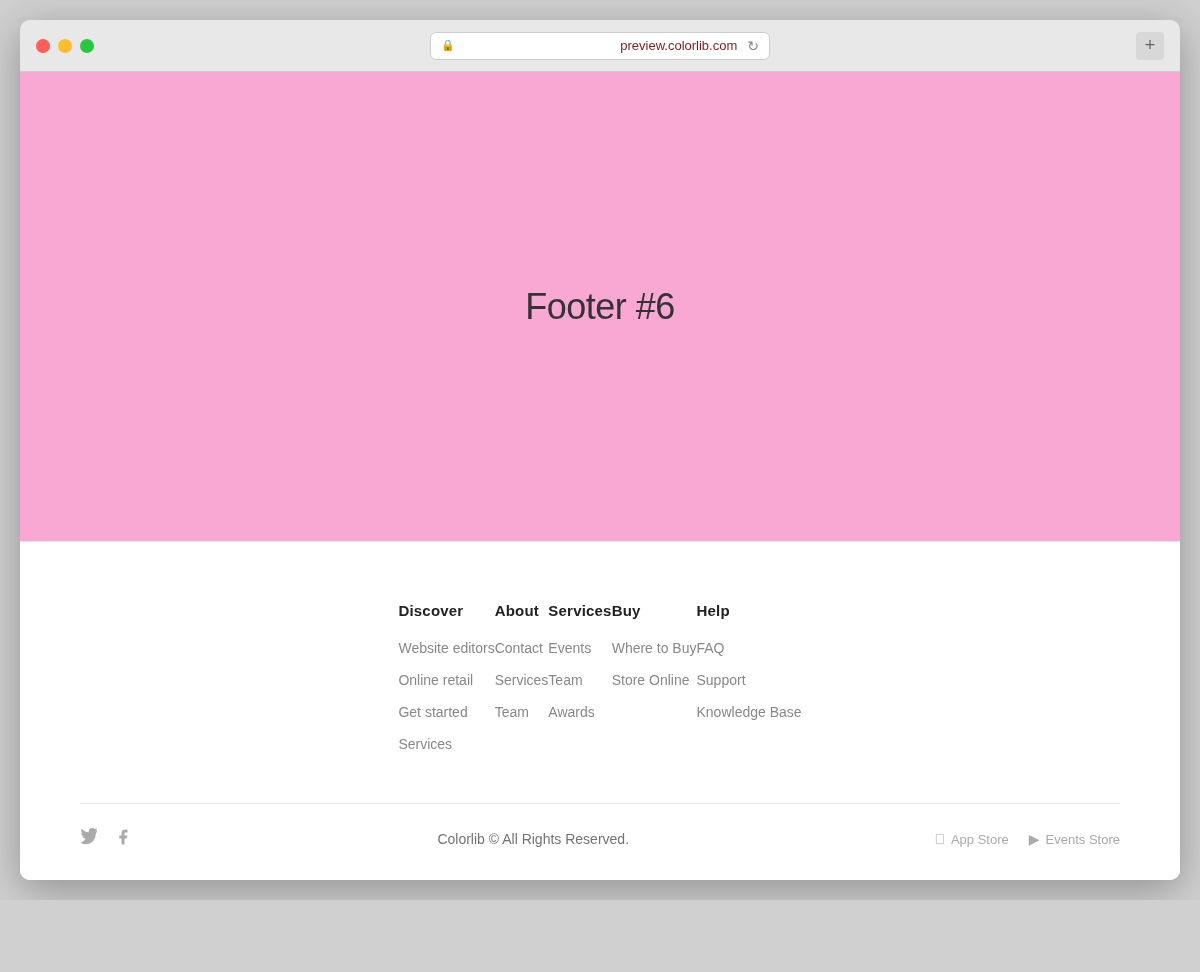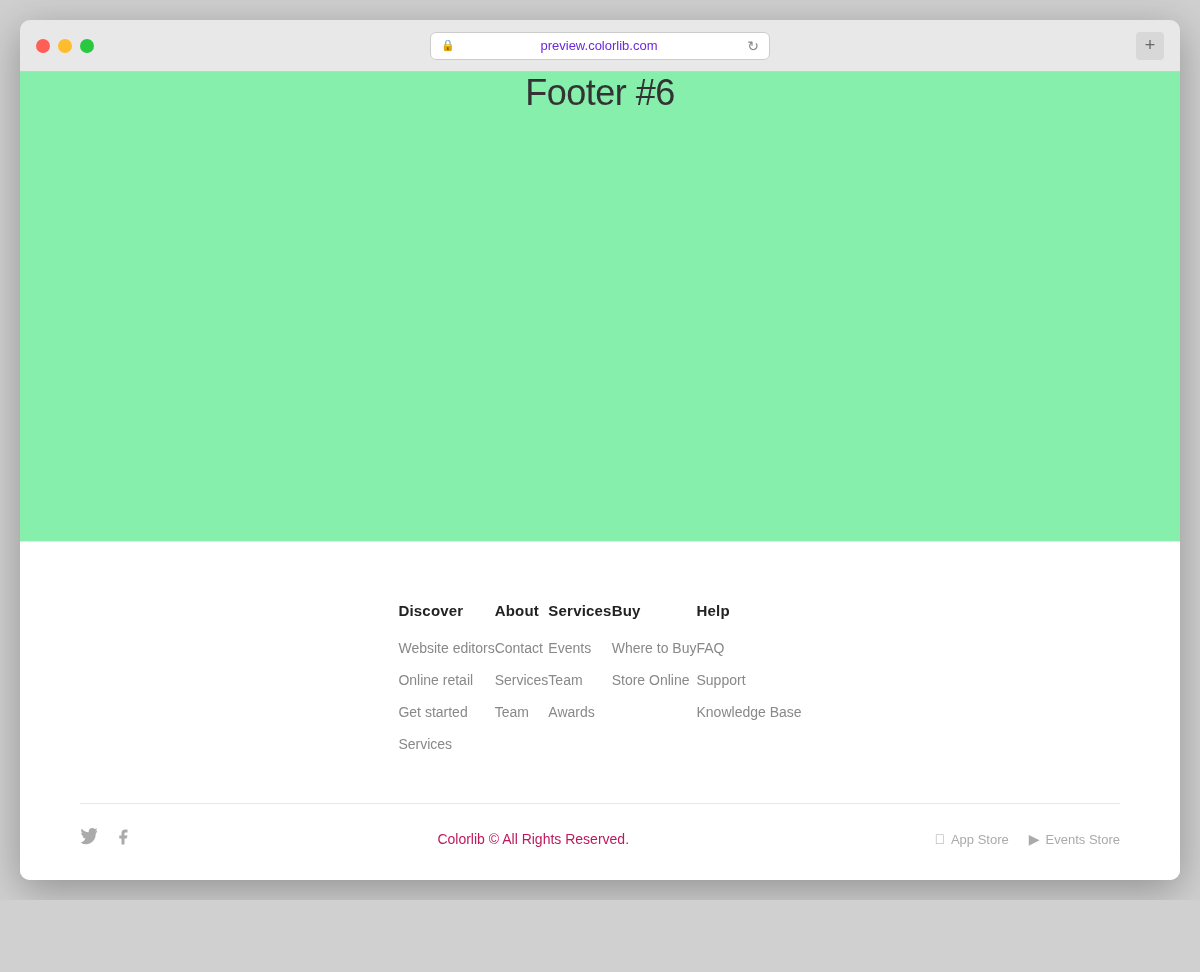--- a/index.html
+++ b/index.html
@@ -50,23 +50,23 @@
       border-radius: 6px;
       height: 28px;
       display: flex;
       align-items: center;
       padding: 0 10px;
       gap: 6px;
     }
 
     .address-text {
       font-size: 13px;
-      color: #6d28d9;
+      color: #7f1d1d;
       flex: 1;
-      text-align: center;
+      text-align: right;
     }
 
     .lock-icon {
       font-size: 11px;
       color: #888;
     }
 
     .reload-btn {
       font-size: 14px;
       color: #888;
@@ -88,23 +88,24 @@
       cursor: pointer;
     }
 
     
     .page-content {
       background: #f7f7f9;
     }
 
     
     .hero-section {
-      background: #86efac;
+      background: #f9a8d4;
       min-height: 470px;
       display: flex;
+      align-items: center;
       justify-content: center;
       border-bottom: 1px solid #e8e8e8;
     }
 
     .hero-title {
       font-size: 36px;
       font-weight: 300;
       color: #333;
       letter-spacing: -0.5px;
     }
@@ -167,21 +168,21 @@
 
     .social-icon {
       color: #aaa;
       font-size: 16px;
       cursor: pointer;
       text-decoration: none;
     }
 
     .copyright {
       font-size: 14px;
-      color: #be185d;
+      color: #737373;
       text-align: right;
     }
 
     .store-links {
       display: flex;
       gap: 20px;
       align-items: center;
     }
 
     .store-link {

